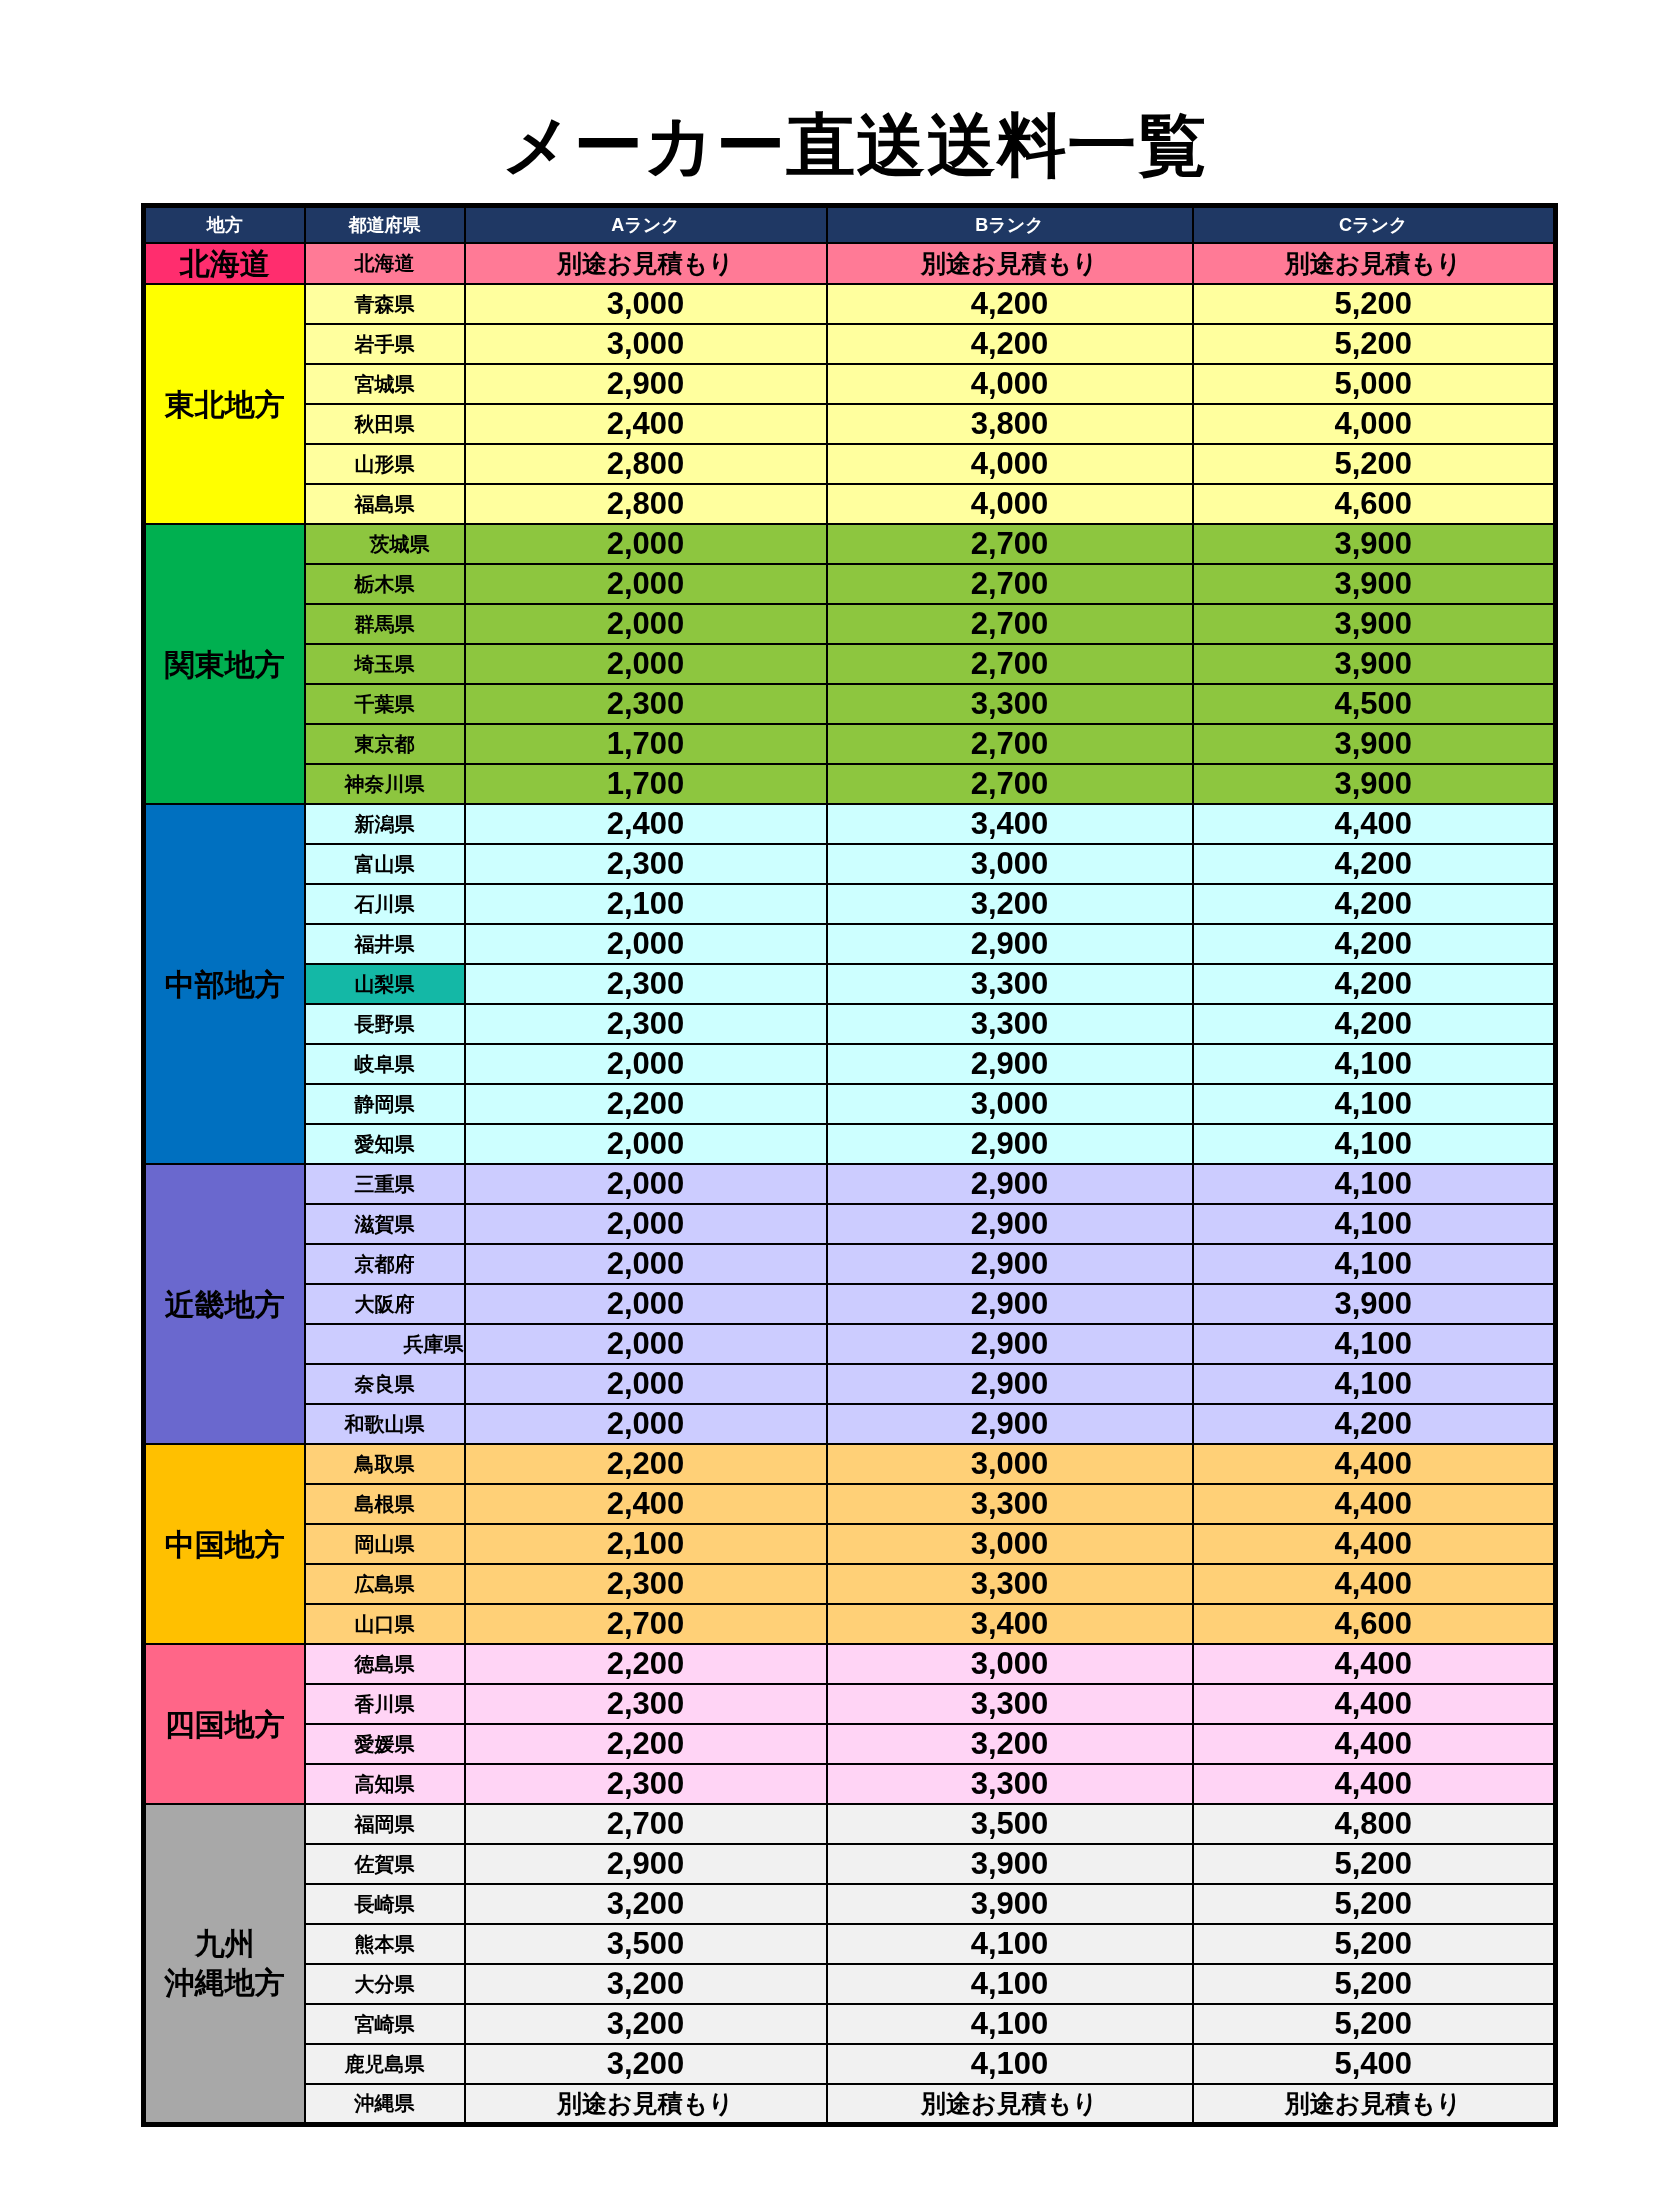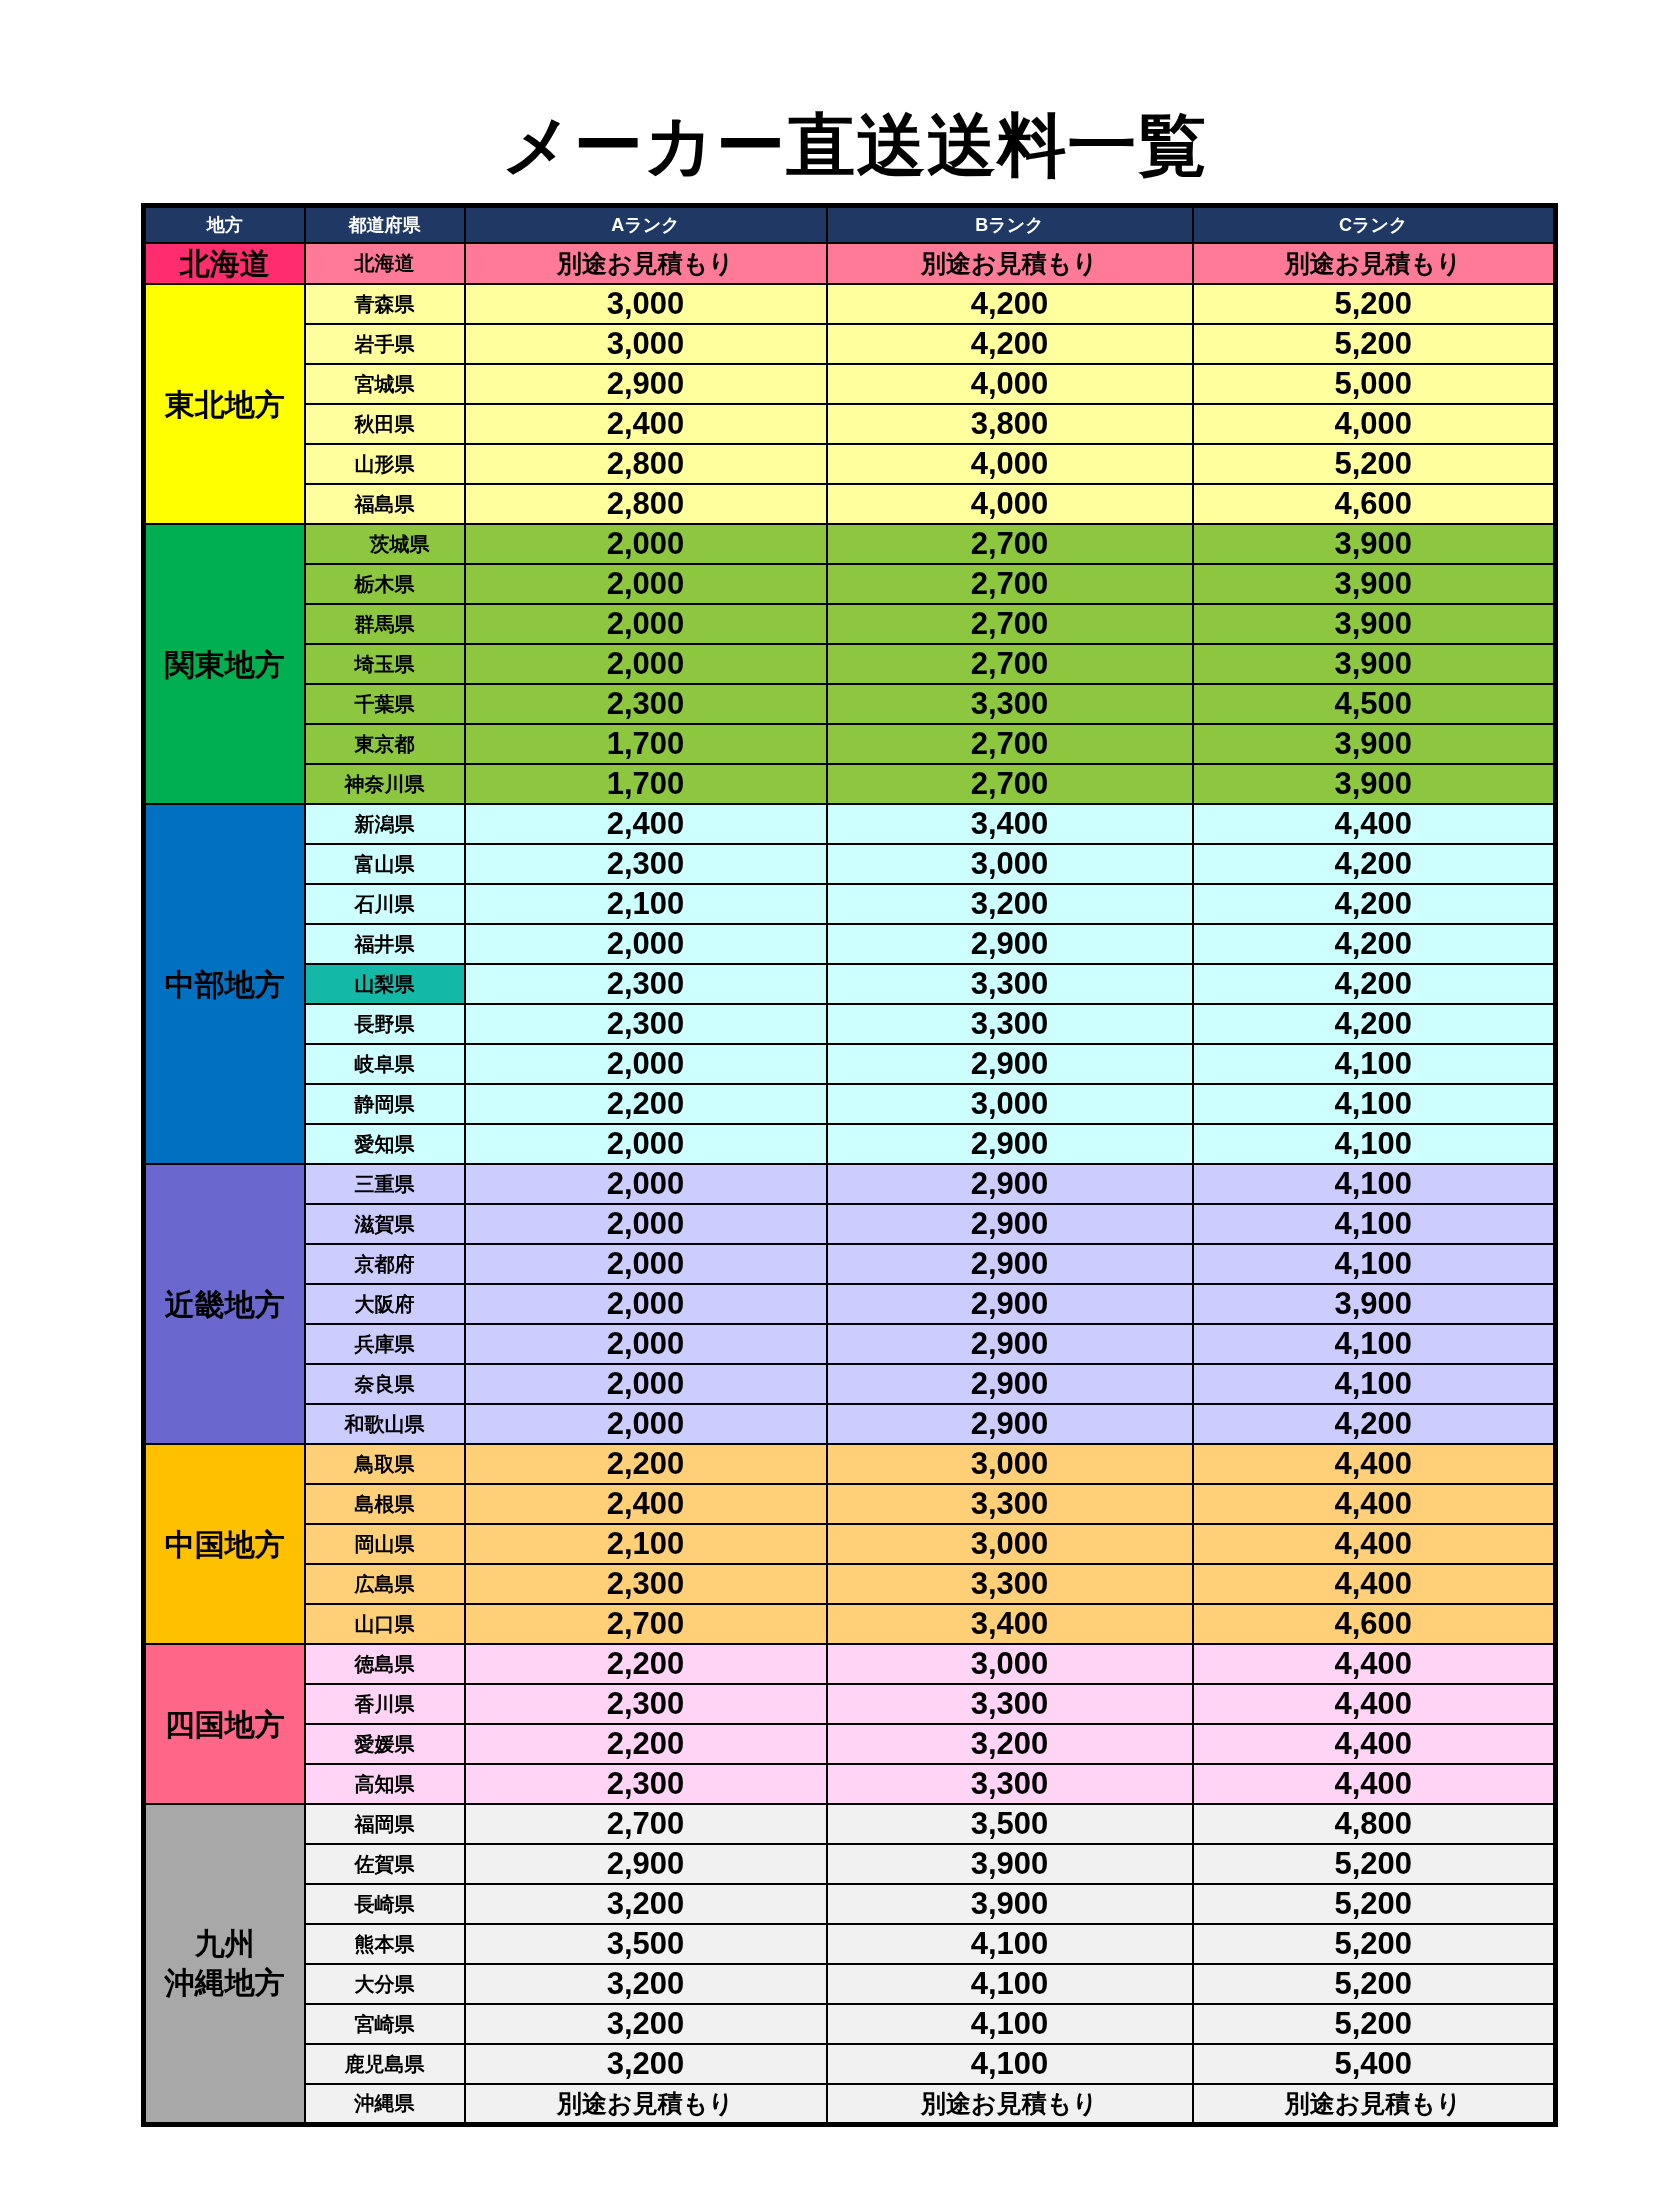--- a/index.html
+++ b/index.html
@@ -217,21 +217,21 @@
         <td class="value-cell" style="background: rgb(204, 204, 255);">2,900</td>
         <td class="value-cell" style="background: rgb(204, 204, 255);">4,100</td>
       </tr>
       <tr>
         <td class="pref-cell" style="background: rgb(204, 204, 255);">大阪府</td>
         <td class="value-cell" style="background: rgb(204, 204, 255);">2,000</td>
         <td class="value-cell" style="background: rgb(204, 204, 255);">2,900</td>
         <td class="value-cell" style="background: rgb(204, 204, 255);">3,900</td>
       </tr>
       <tr>
-        <td class="pref-cell" style="background: rgb(204, 204, 255);">兵庫県</td>
+        <td class="pref-cell" style="background: rgb(204, 204, 255); text-align: right;">兵庫県</td>
         <td class="value-cell" style="background: rgb(204, 204, 255);">2,000</td>
         <td class="value-cell" style="background: rgb(204, 204, 255);">2,900</td>
         <td class="value-cell" style="background: rgb(204, 204, 255);">4,100</td>
       </tr>
       <tr>
         <td class="pref-cell" style="background: rgb(204, 204, 255);">奈良県</td>
         <td class="value-cell" style="background: rgb(204, 204, 255);">2,000</td>
         <td class="value-cell" style="background: rgb(204, 204, 255);">2,900</td>
         <td class="value-cell" style="background: rgb(204, 204, 255);">4,100</td>
       </tr>

